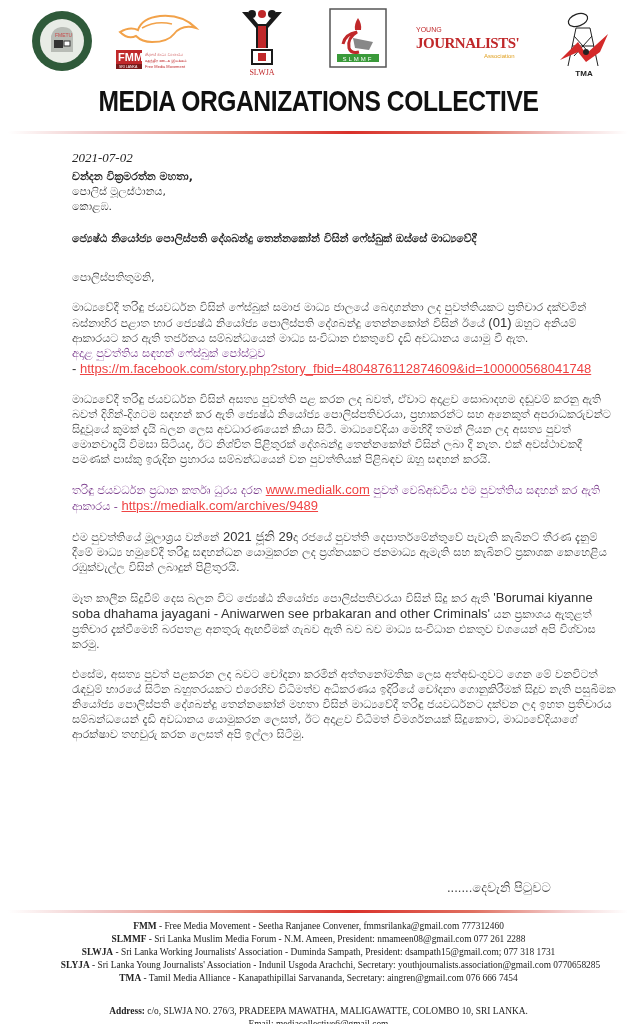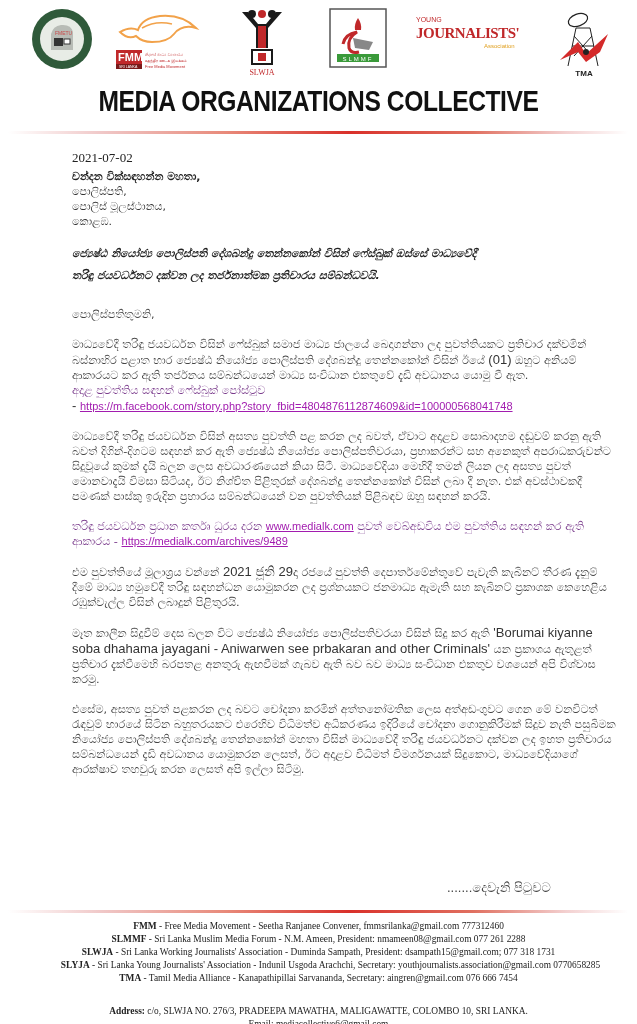--- a/index.html
+++ b/index.html
@@ -1,32 +1,32 @@
 <!DOCTYPE html>
 <html><head>
 <meta charset="utf-8">
 <style>
   html, body { margin:0; padding:0; background:#ffffff; }
   body { width:637px; height:1024px; position:relative; overflow:hidden; font-family:"Liberation Sans", sans-serif; color:#333; }
   .header { position:absolute; left:0; top:0; width:637px; height:130px; }
   .logos { position:absolute; top:8px; left:0; width:637px; height:70px; }
-  .logo { position:absolute; top:0; display:flex; flex-direction:column; align-items:center; justify-content:flex-start; }
+  .logo { position:absolute; top:0; display:flex; flex-direction:column; align-items:center; justify-content:flex-end; }
   .title { position:absolute; top:84px; left:0; width:637px; text-align:center; font-family:"Liberation Sans", sans-serif; font-weight:bold; font-size:30px; letter-spacing:-0.5px; color:#111; transform:scaleX(0.82); transform-origin:center; }
   .rule { position:absolute; left:8px; width:620px; height:3px; background:linear-gradient(90deg, rgba(255,255,255,0) 0%, #f0c8c8 15%, #e88a7a 35%, #d9302a 55%, #e07060 75%, #f3d0d0 90%, rgba(255,255,255,0) 100%); }
   .rule.top { top:131px; }
   .rule.bottom { top:910px; }
   .body { position:absolute; left:72px; top:150px; width:555px; font-size:11.3px; line-height:15px; color:#444; font-family:"DejaVu Sans", sans-serif; }
-  .date { font-family:"Liberation Serif", serif; font-size:13px; color:#222; margin-bottom:4px; }
+  .date { font-family:"Liberation Serif", serif; font-size:13px; color:#222; margin-bottom:4px;font-style:italic; }
   .addr div { font-size:11px; line-height:15px; color:#333; }
   .addr .first { font-weight:bold; color:#222; }
-  .subject { margin-top:14px; font-weight:bold; font-style:italic; color:#222; font-size:11px; line-height:22px; }
+  .subject { margin-top:14px; font-weight:bold; color:#222; font-size:11px; line-height:22px; }
   .salute { margin-top:20px; color:#444; }
   p { margin:15px 8px 0 0; text-align:left; }
   .purple { color:#7a3b8c; }
-  a { color:#a21caf; font-family:"Liberation Sans", sans-serif; font-size:11px; }
+  a { color:#ef4444; font-family:"Liberation Sans", sans-serif; font-size:13px; }
   .latin { font-family:"Liberation Sans", sans-serif; font-size:13px; color:#333; }
   .cont { position:absolute; left:447px; top:880px; font-size:13px; color:#444; font-family:Liberation Sans, sans-serif; }
   .footer { position:absolute; left:0; top:920px; width:637px; text-align:center; font-family:"Liberation Serif", serif; font-size:9.4px; line-height:13px; color:#222; }
   .footer b { font-weight:bold; }
   .addrline { margin-top:20px; }
   svg { display:block; }
 </style>
 </head>
 <body>
 
@@ -100,28 +100,26 @@
       </svg>
     </div>
   </div>
   <div class="title">MEDIA ORGANIZATIONS COLLECTIVE</div>
 </div>
 <div class="rule top"></div>
 
 <div class="body">
   <div class="date">2021-07-02</div>
   <div class="addr">
-    <div class="first">චන්දන වික්‍සඳහන්න මහතා,</div>
-    <div>පොලිස්පති,</div>
+    <div class="first">චන්දන වික්‍රමරත්න මහතා,</div>
     <div>පොලිස් මූලස්ථානය,</div>
     <div>කොළඹ.</div>
   </div>
   <div class="subject">
     <div>ජ්‍යෙෂ්ඨ නියෝජ්‍ය පොලිස්පති දේශබන්දු තෙන්නකෝන් විසින් ෆේස්බුක් ඔස්සේ මාධ්‍යවේදී</div>
-    <div>තරිඳු ජයවර්ධනට දක්වන ලද තර්ජනාත්මක ප්‍රතිචාරය සම්බන්ධවයි.</div>
   </div>
   <div class="salute">පොලිස්පතිතුමනි,</div>
 
   <p>
     <span>මාධ්‍යවේදී තරිඳු ජයවර්ධන විසින් ෆේස්බුක් සමාජ මාධ්‍ය ජාලයේ බෙදාගන්නා ලද පුවත්තියකට ප්‍රතිචාර දක්වමින් බස්නාහිර පළාත භාර ජ්‍යෙෂ්ඨ නියෝජ්‍ය පොලිස්පති දේශබන්දු තෙන්නකෝන් විසින් ඊයේ</span>
     <span class="latin">(01)</span>
     <span>ඔහුට අනියම් ආකාරයට කර ඇති තර්ජනය සම්බන්ධයෙන් මාධ්‍ය සංවිධාන එකතුවේ දැඩි අවධානය යොමු වී ඇත.</span>
     <br>
     <span class="purple">අදාළ පුවත්තිය සඳහන් ෆේස්බුක් පෝස්ටුව</span>
     <br>

